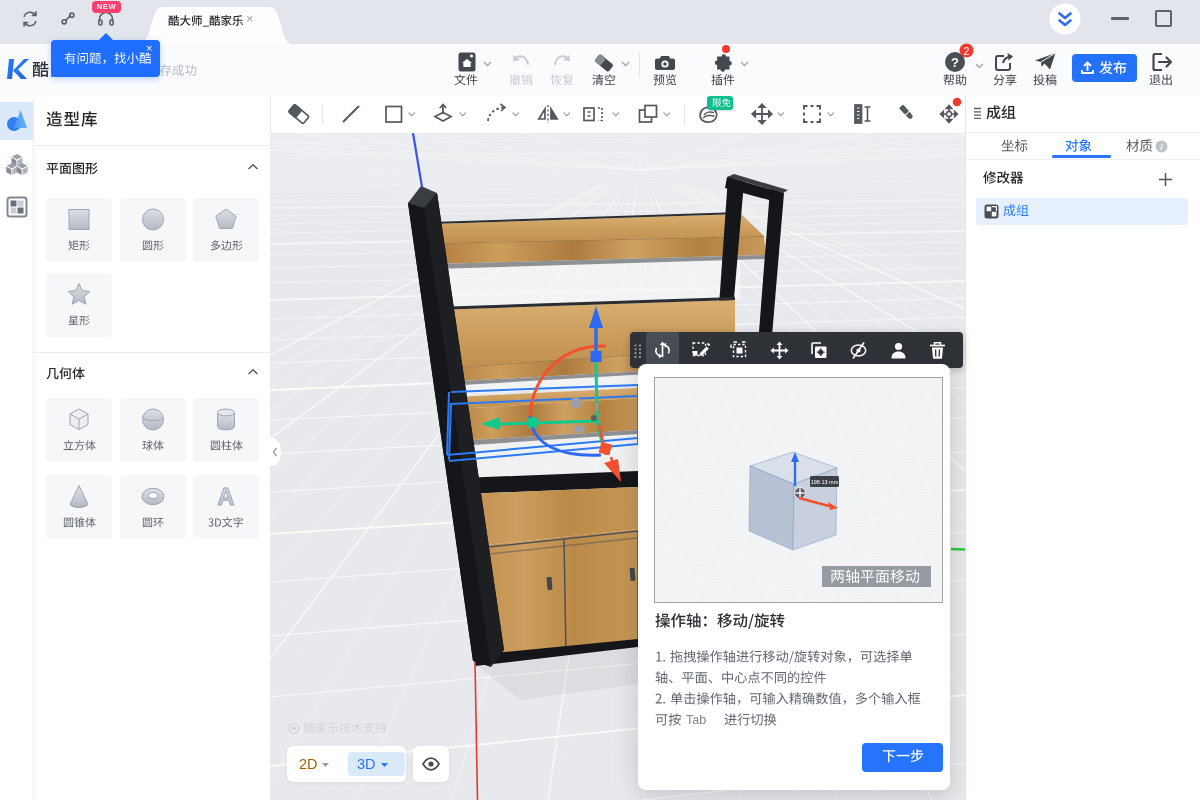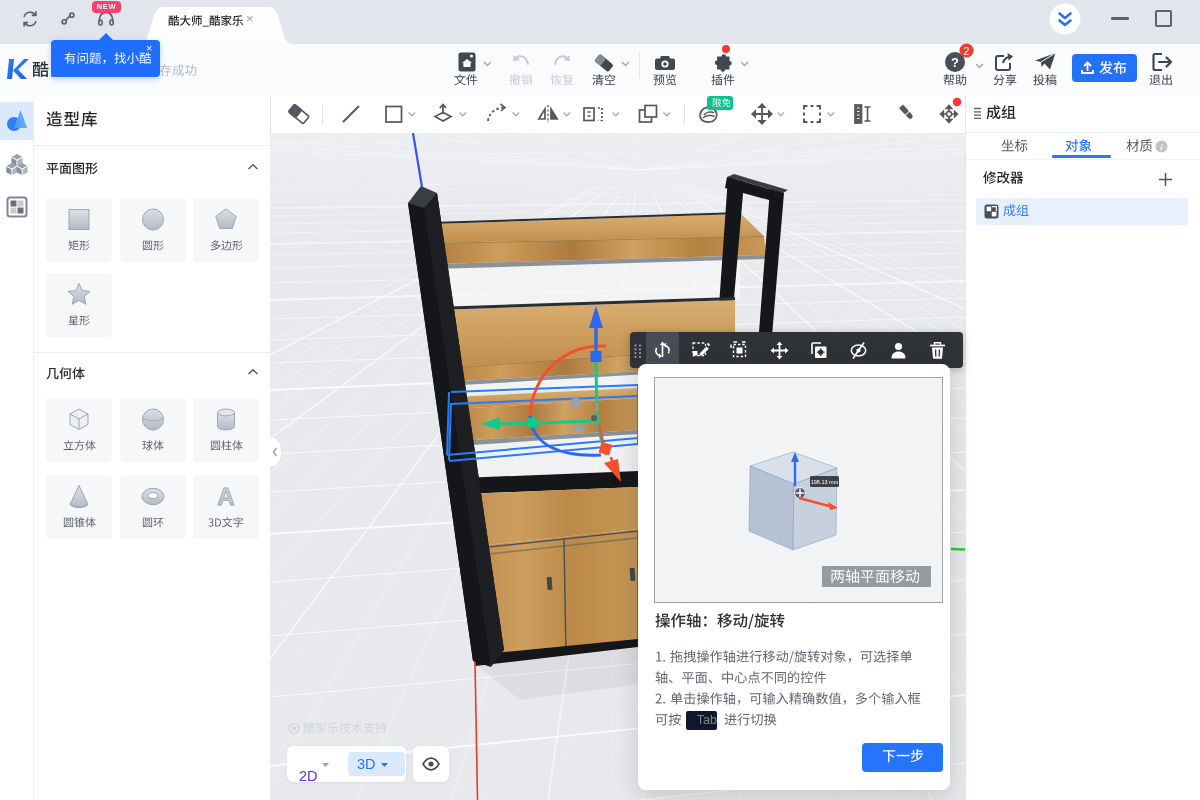--- a/index.html
+++ b/index.html
@@ -623,28 +623,28 @@
         <text x="169.5" y="105.5" font-size="5.5" fill="#fff" text-anchor="middle" font-family="Liberation Sans">198.13 mm</text>
         <circle cx="145" cy="115" r="5.5" fill="#565b61" stroke="#fff" stroke-width="0.8"></circle>
         <g stroke="#fff" stroke-width="1.4" fill="none">
           <line x1="140.5" y1="115" x2="149.5" y2="115"></line>
           <line x1="145" y1="110.5" x2="145" y2="119.5"></line>
         </g>
         <line x1="144" y1="120" x2="174" y2="128" stroke="#f4502e" stroke-width="2.4"></line>
         <polygon points="173,124 175,132 183,130" fill="#f4502e"></polygon>
         <rect x="167" y="188" width="109" height="21" fill="#8b9197" fill-opacity="0.9"></rect>
       </svg>
-      <div style="position:absolute;left:686px;top:711px;width:31px;height:19px;background:#0f172a;border-radius:2px;color:#81858c;font-size:12.5px;text-align:right;line-height:19px;">Tab</div>
+      <div style="position:absolute;left:686px;top:711px;width:31px;height:19px;background:#ffffff;border-radius:2px;color:#81858c;font-size:12.5px;text-align:left;line-height:19px;">Tab</div>
       <div style="position:absolute;left:862px;top:743px;width:81px;height:29px;background:#2673fc;border-radius:4px;"></div>
       <svg class="abs" style="left:288px;top:722px" width="13" height="13">
         <circle cx="6" cy="6.5" r="5" fill="none" stroke="#d2d5d9" stroke-width="1.2"></circle>
         <circle cx="6" cy="6.5" r="2" fill="#d2d5d9"></circle>
       </svg>
       <div style="position:absolute;left:287px;top:746px;width:119px;height:36px;background:#fff;border-radius:6px;box-shadow:0 1px 4px rgba(0,0,0,.06);"></div>
-      <div style="position:absolute;left:299px;top:756px;width:30px;height:17px;color:#6d28d9;font-size:14.5px;line-height:16px;margin-top:12px;">2D</div>
+      <div style="position:absolute;left:299px;top:756px;width:30px;height:17px;color:#a16207;font-size:14.5px;line-height:16px;">2D</div>
       <svg class="abs" style="left:321px;top:762px" width="9" height="6">
         <path d="M1 1 L4.5 5 L8 1 Z" fill="#9aa0a6"></path>
       </svg>
       <div style="position:absolute;left:348px;top:752px;width:57px;height:24px;background:#dbe9fd;border-radius:4px;"></div>
       <div style="position:absolute;left:357px;top:756px;width:30px;height:17px;color:#2776f6;font-size:14.5px;font-weight:normal;line-height:16px;">3D</div>
       <svg class="abs" style="left:380px;top:762px" width="9" height="6">
         <path d="M1 1 L4.5 5 L8 1 Z" fill="#2776f6"></path>
       </svg>
       <div style="position:absolute;left:413px;top:746px;width:36px;height:36px;background:#fff;border-radius:6px;box-shadow:0 1px 4px rgba(0,0,0,.06);"></div>
       <svg class="abs" style="left:421px;top:755px" width="20" height="18" viewBox="0 0 20 18" fill="none" stroke="#4a4d52" stroke-width="1.7">

